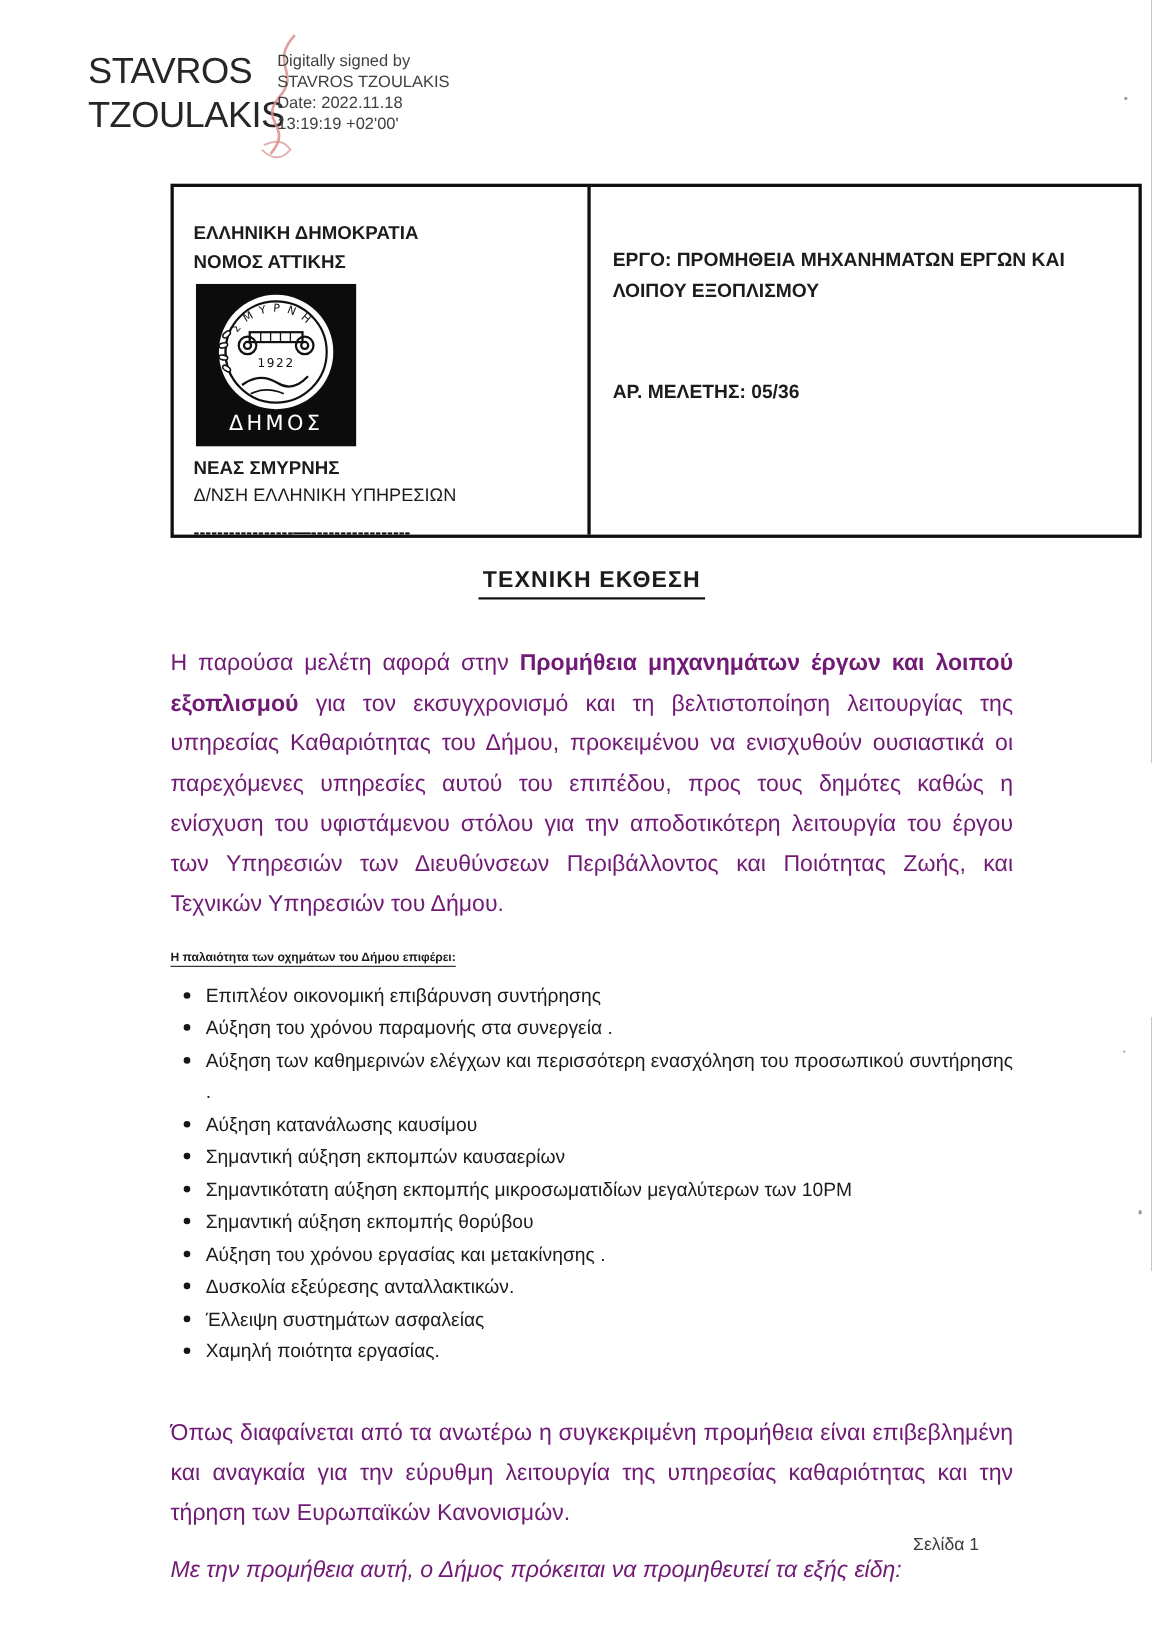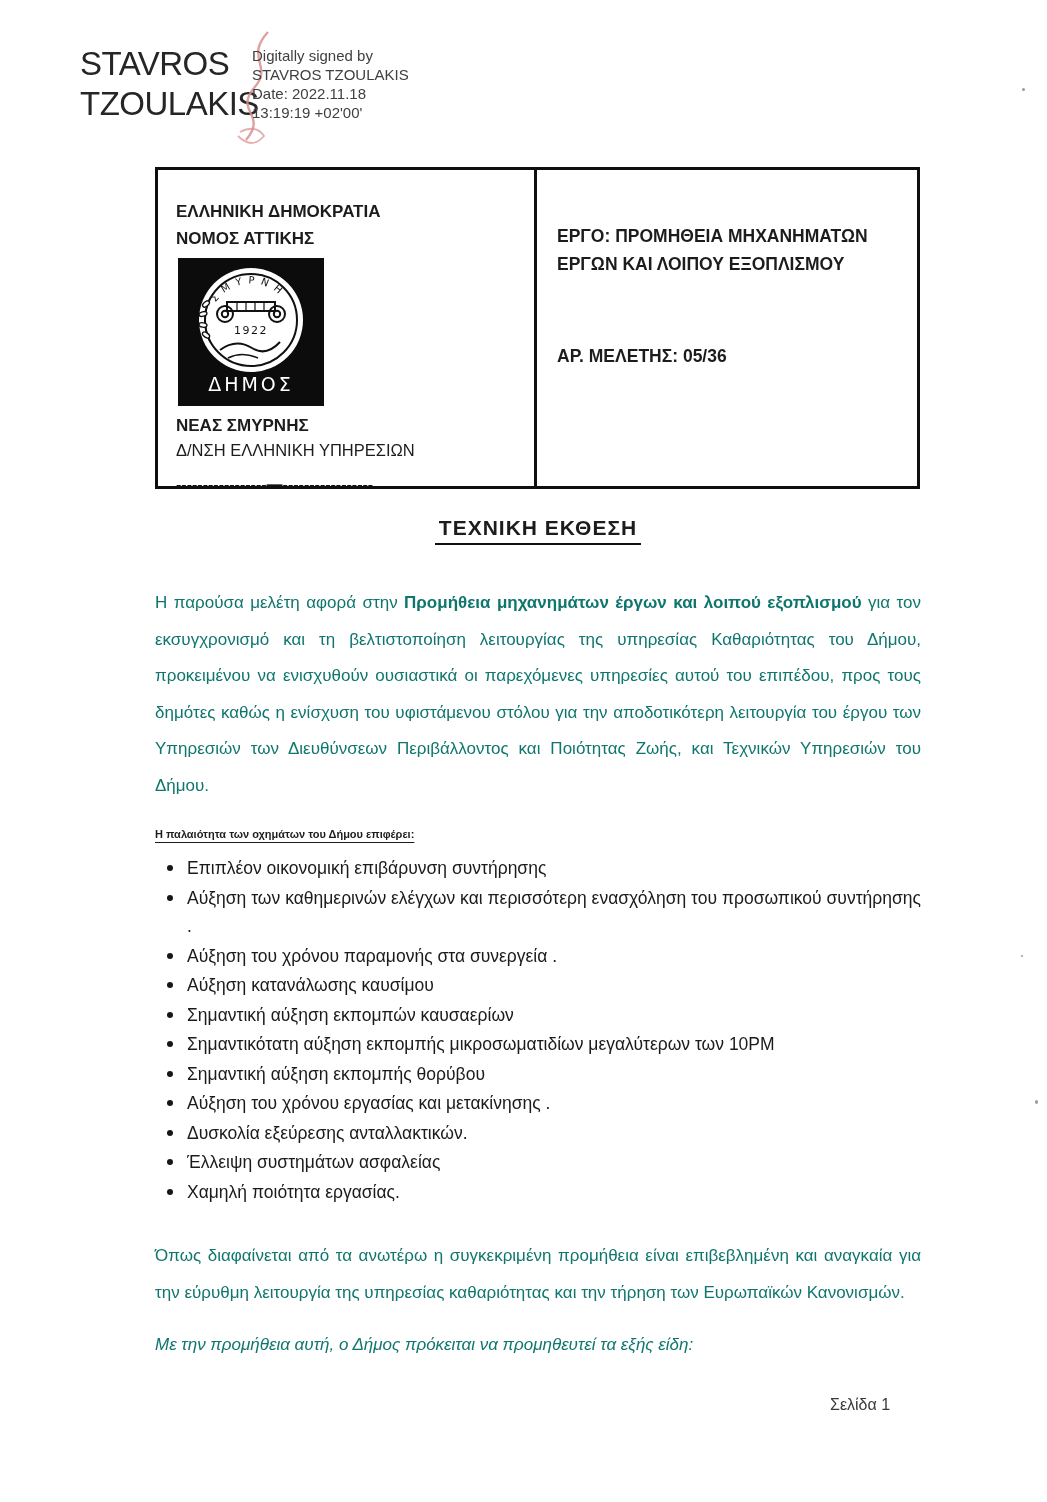--- a/index.html
+++ b/index.html
@@ -20,21 +20,21 @@
   }
   .sig-swirl{position:absolute;left:148px;top:-16px;}
   .sig-details{
     position:absolute;left:172px;top:2px;width:230px;
     font-size:15px;line-height:19px;color:#404040;
   }
 
   
   .hdr-table{
     position:absolute;left:155px;top:167px;
-    width:765px;height:322px;
+    width:883px;height:322px;
     border:3px solid #0f0f0f;
     display:flex;box-sizing:border-box;
   }
   .hdr-left{
     width:379px;box-sizing:border-box;
     border-right:3px solid #0f0f0f;
     padding:28px 16px 0 18px;
   }
   .hdr-right{
     flex:1;box-sizing:border-box;
@@ -56,22 +56,22 @@
     position:absolute;left:155px;top:516px;width:766px;
   }
   .title-wrap{text-align:center;}
   .doc-title{
     display:inline-block;
     font-size:21px;font-weight:bold;letter-spacing:1px;
     border-bottom:2.5px solid #111;
     padding:0 4px 3px 4px;
   }
   .para{
-    font-size:17px;line-height:36.5px;margin:0;
-    color:#0f766e;
+    font-size:21px;line-height:36.5px;margin:0;
+    color:#701a75;
   }
   .j{text-align:justify;}
   .para1{margin-top:40px;}
   .list-heading{
     margin-top:24px;
     font-size:11px;
   }
   .u{text-decoration:underline;text-underline-offset:4px;}
   ul.bullets{
     margin:14px 0 0 0;padding:0 0 0 8px;list-style:none;
@@ -82,21 +82,21 @@
     font-size:17.5px;line-height:28.5px;
     margin-bottom:1px;
     color:#1b1b1b;
   }
   ul.bullets li::before{
     content:"";
     position:absolute;left:4px;top:11px;
     width:6px;height:6px;border-radius:50%;
     background:#161616;
   }
-  .para2{margin-top:32px;}
+  .para2{margin-top:42px;}
   .para3{margin-top:16px;font-style:italic;}
 
   .footer{
     position:absolute;left:830px;top:1396px;
     font-size:16px;color:#3a3a3a;
   }
 
   
   .speck{position:absolute;background:#9a9a9a;border-radius:50%;}
   .sp1{left:1022px;top:88px;width:3px;height:3px;}
@@ -189,22 +189,22 @@
     </div>
 
     <p class="para j para1"><span>Η παρούσα μελέτη αφορά στην </span><span class="b">Προμήθεια μηχανημάτων έργων και λοιπού εξοπλισμού</span><span> για τον εκσυγχρονισμό και τη βελτιστοποίηση λειτουργίας της υπηρεσίας Καθαριότητας του Δήμου, προκειμένου να ενισχυθούν ουσιαστικά οι παρεχόμενες υπηρεσίες αυτού του επιπέδου, προς τους δημότες καθώς η ενίσχυση του υφιστάμενου στόλου για την αποδοτικότερη λειτουργία του έργου των Υπηρεσιών των Διευθύνσεων Περιβάλλοντος και Ποιότητας Ζωής, και Τεχνικών Υπηρεσιών του Δήμου.</span></p>
 
     <div class="list-heading">
       <span class="b u">Η παλαιότητα των οχημάτων του Δήμου επιφέρει:</span>
     </div>
 
     <ul class="bullets">
       <li>Επιπλέον οικονομική επιβάρυνση συντήρησης</li>
+      <li>Αύξηση του χρόνου παραμονής στα συνεργεία .</li>
       <li>Αύξηση των καθημερινών ελέγχων και περισσότερη ενασχόληση του προσωπικού συντήρησης .</li>
-      <li>Αύξηση του χρόνου παραμονής στα συνεργεία .</li>
       <li>Αύξηση κατανάλωσης καυσίμου</li>
       <li>Σημαντική αύξηση εκπομπών καυσαερίων</li>
       <li>Σημαντικότατη αύξηση εκπομπής μικροσωματιδίων μεγαλύτερων των 10PM</li>
       <li>Σημαντική αύξηση εκπομπής θορύβου</li>
       <li>Αύξηση του χρόνου εργασίας και μετακίνησης .</li>
       <li>Δυσκολία εξεύρεσης ανταλλακτικών.</li>
       <li>Έλλειψη συστημάτων ασφαλείας</li>
       <li>Χαμηλή ποιότητα εργασίας.</li>
     </ul>
 

